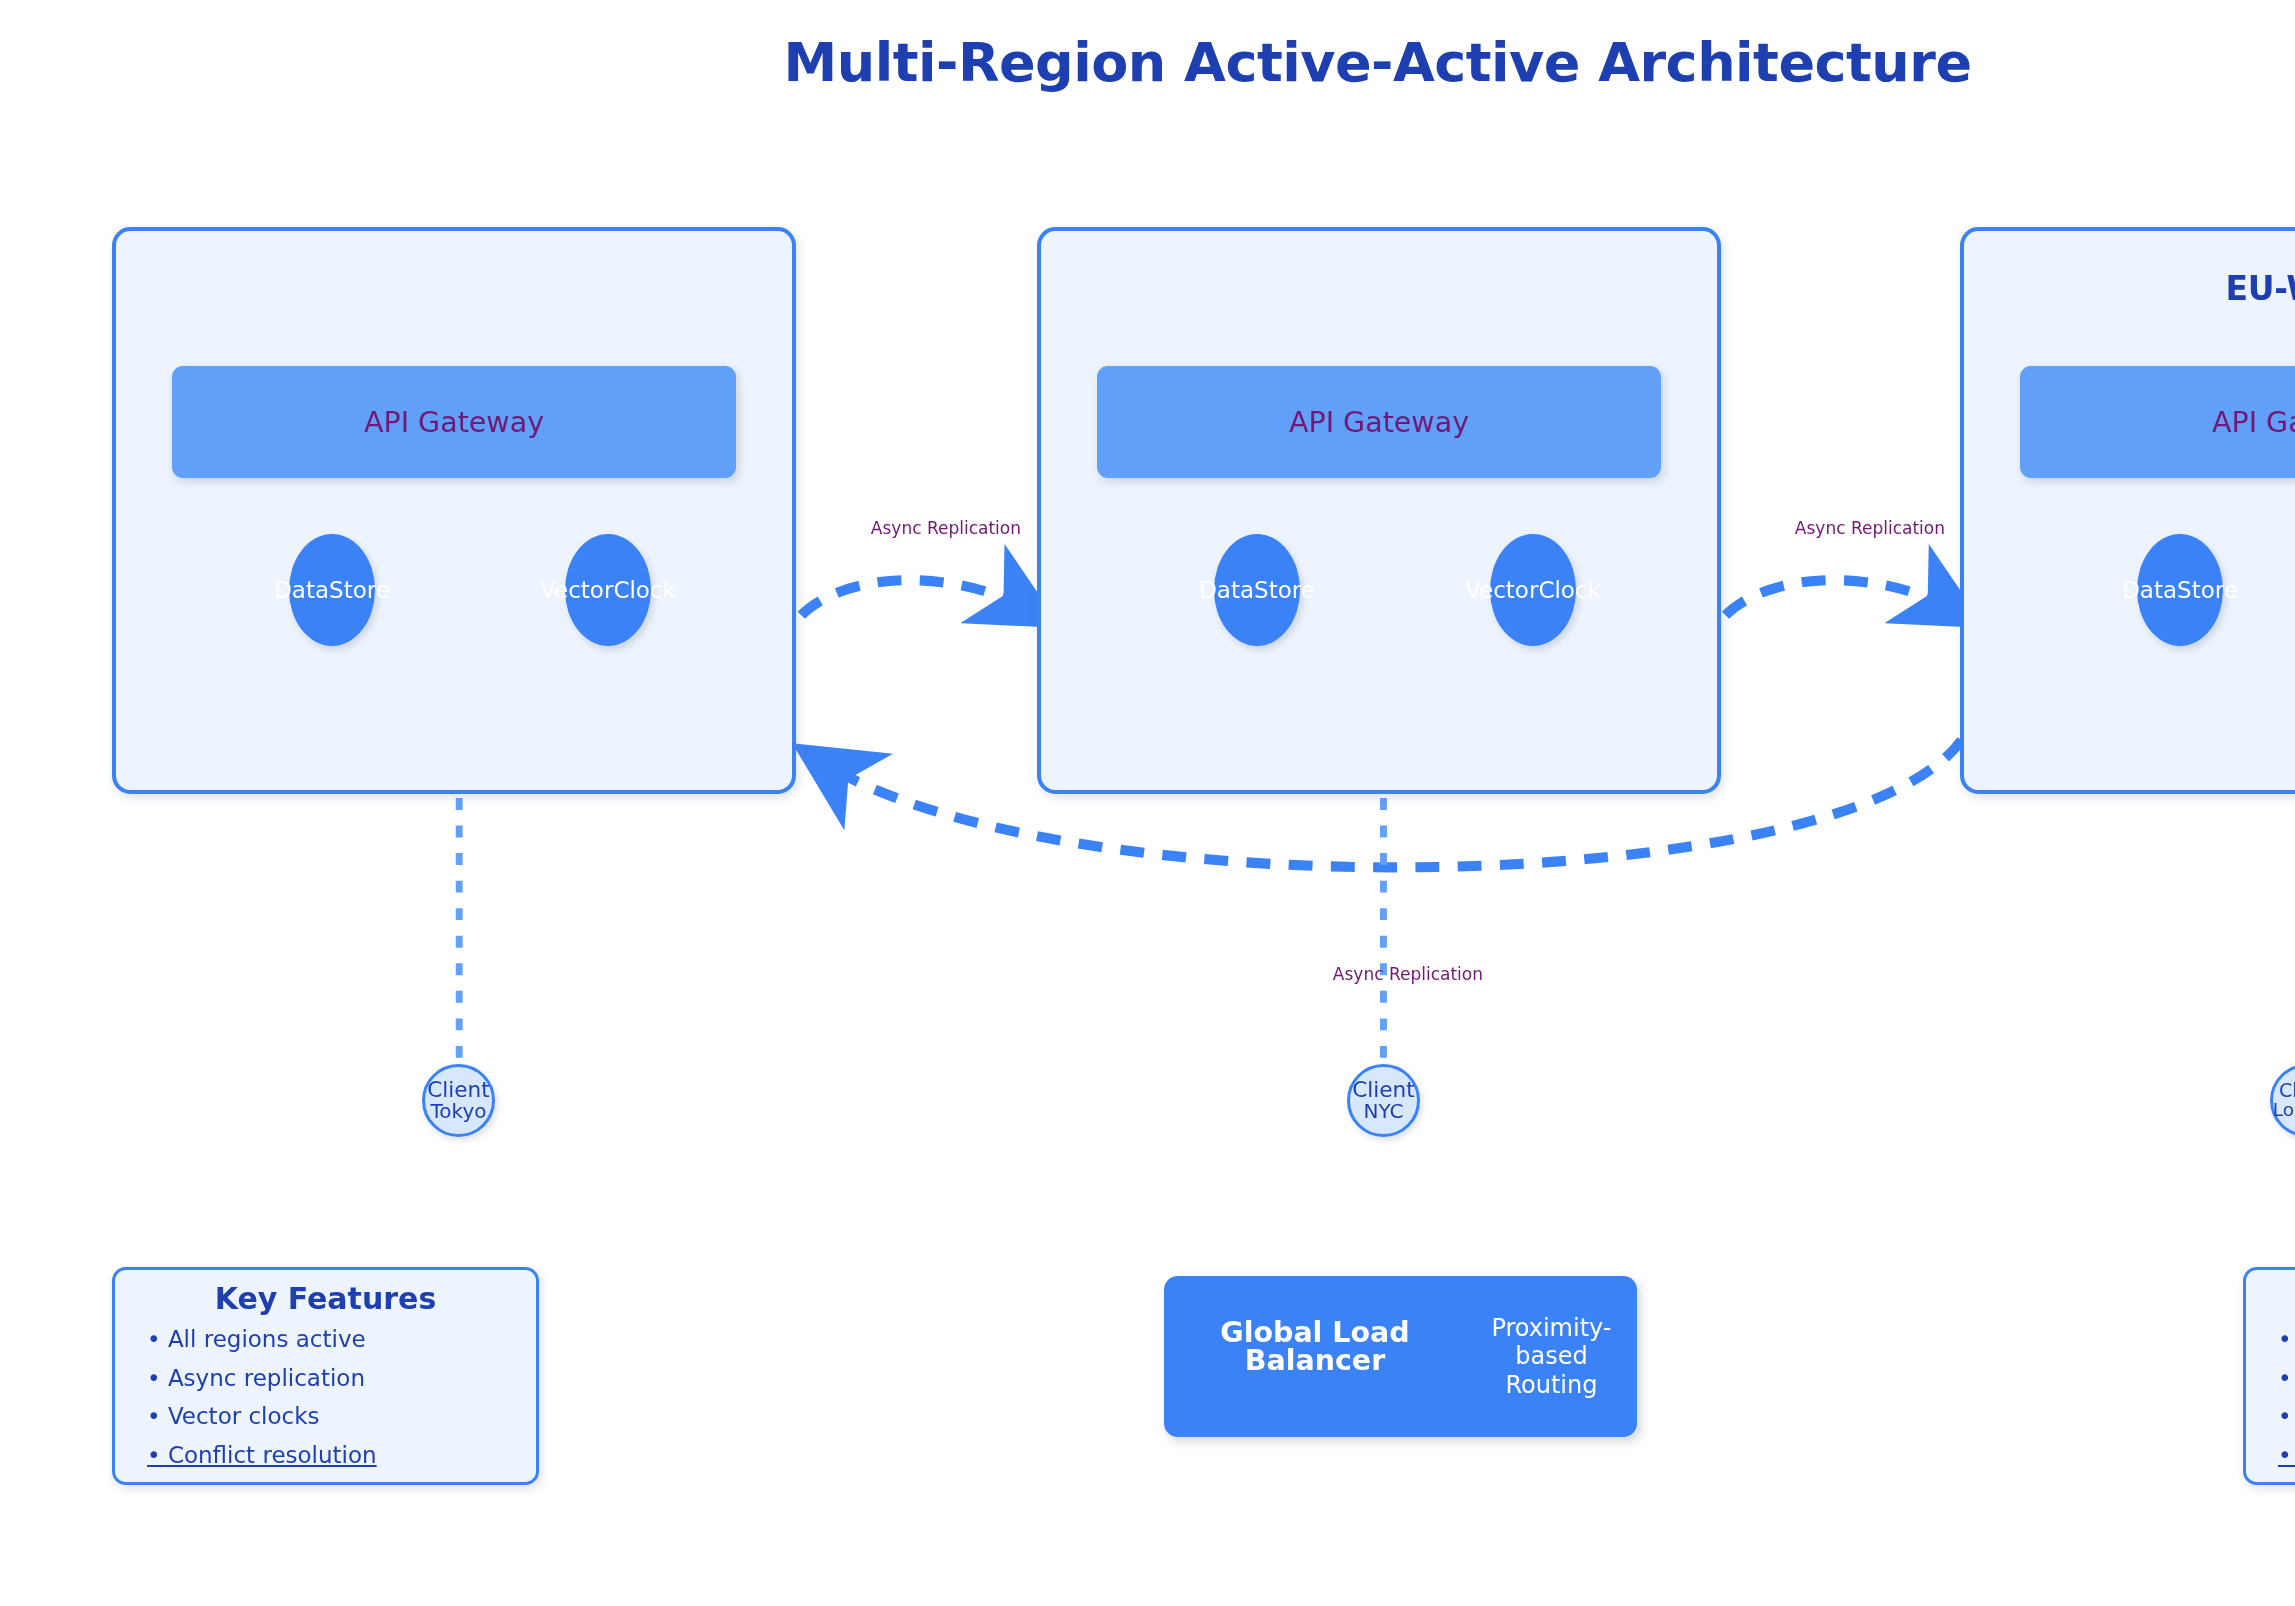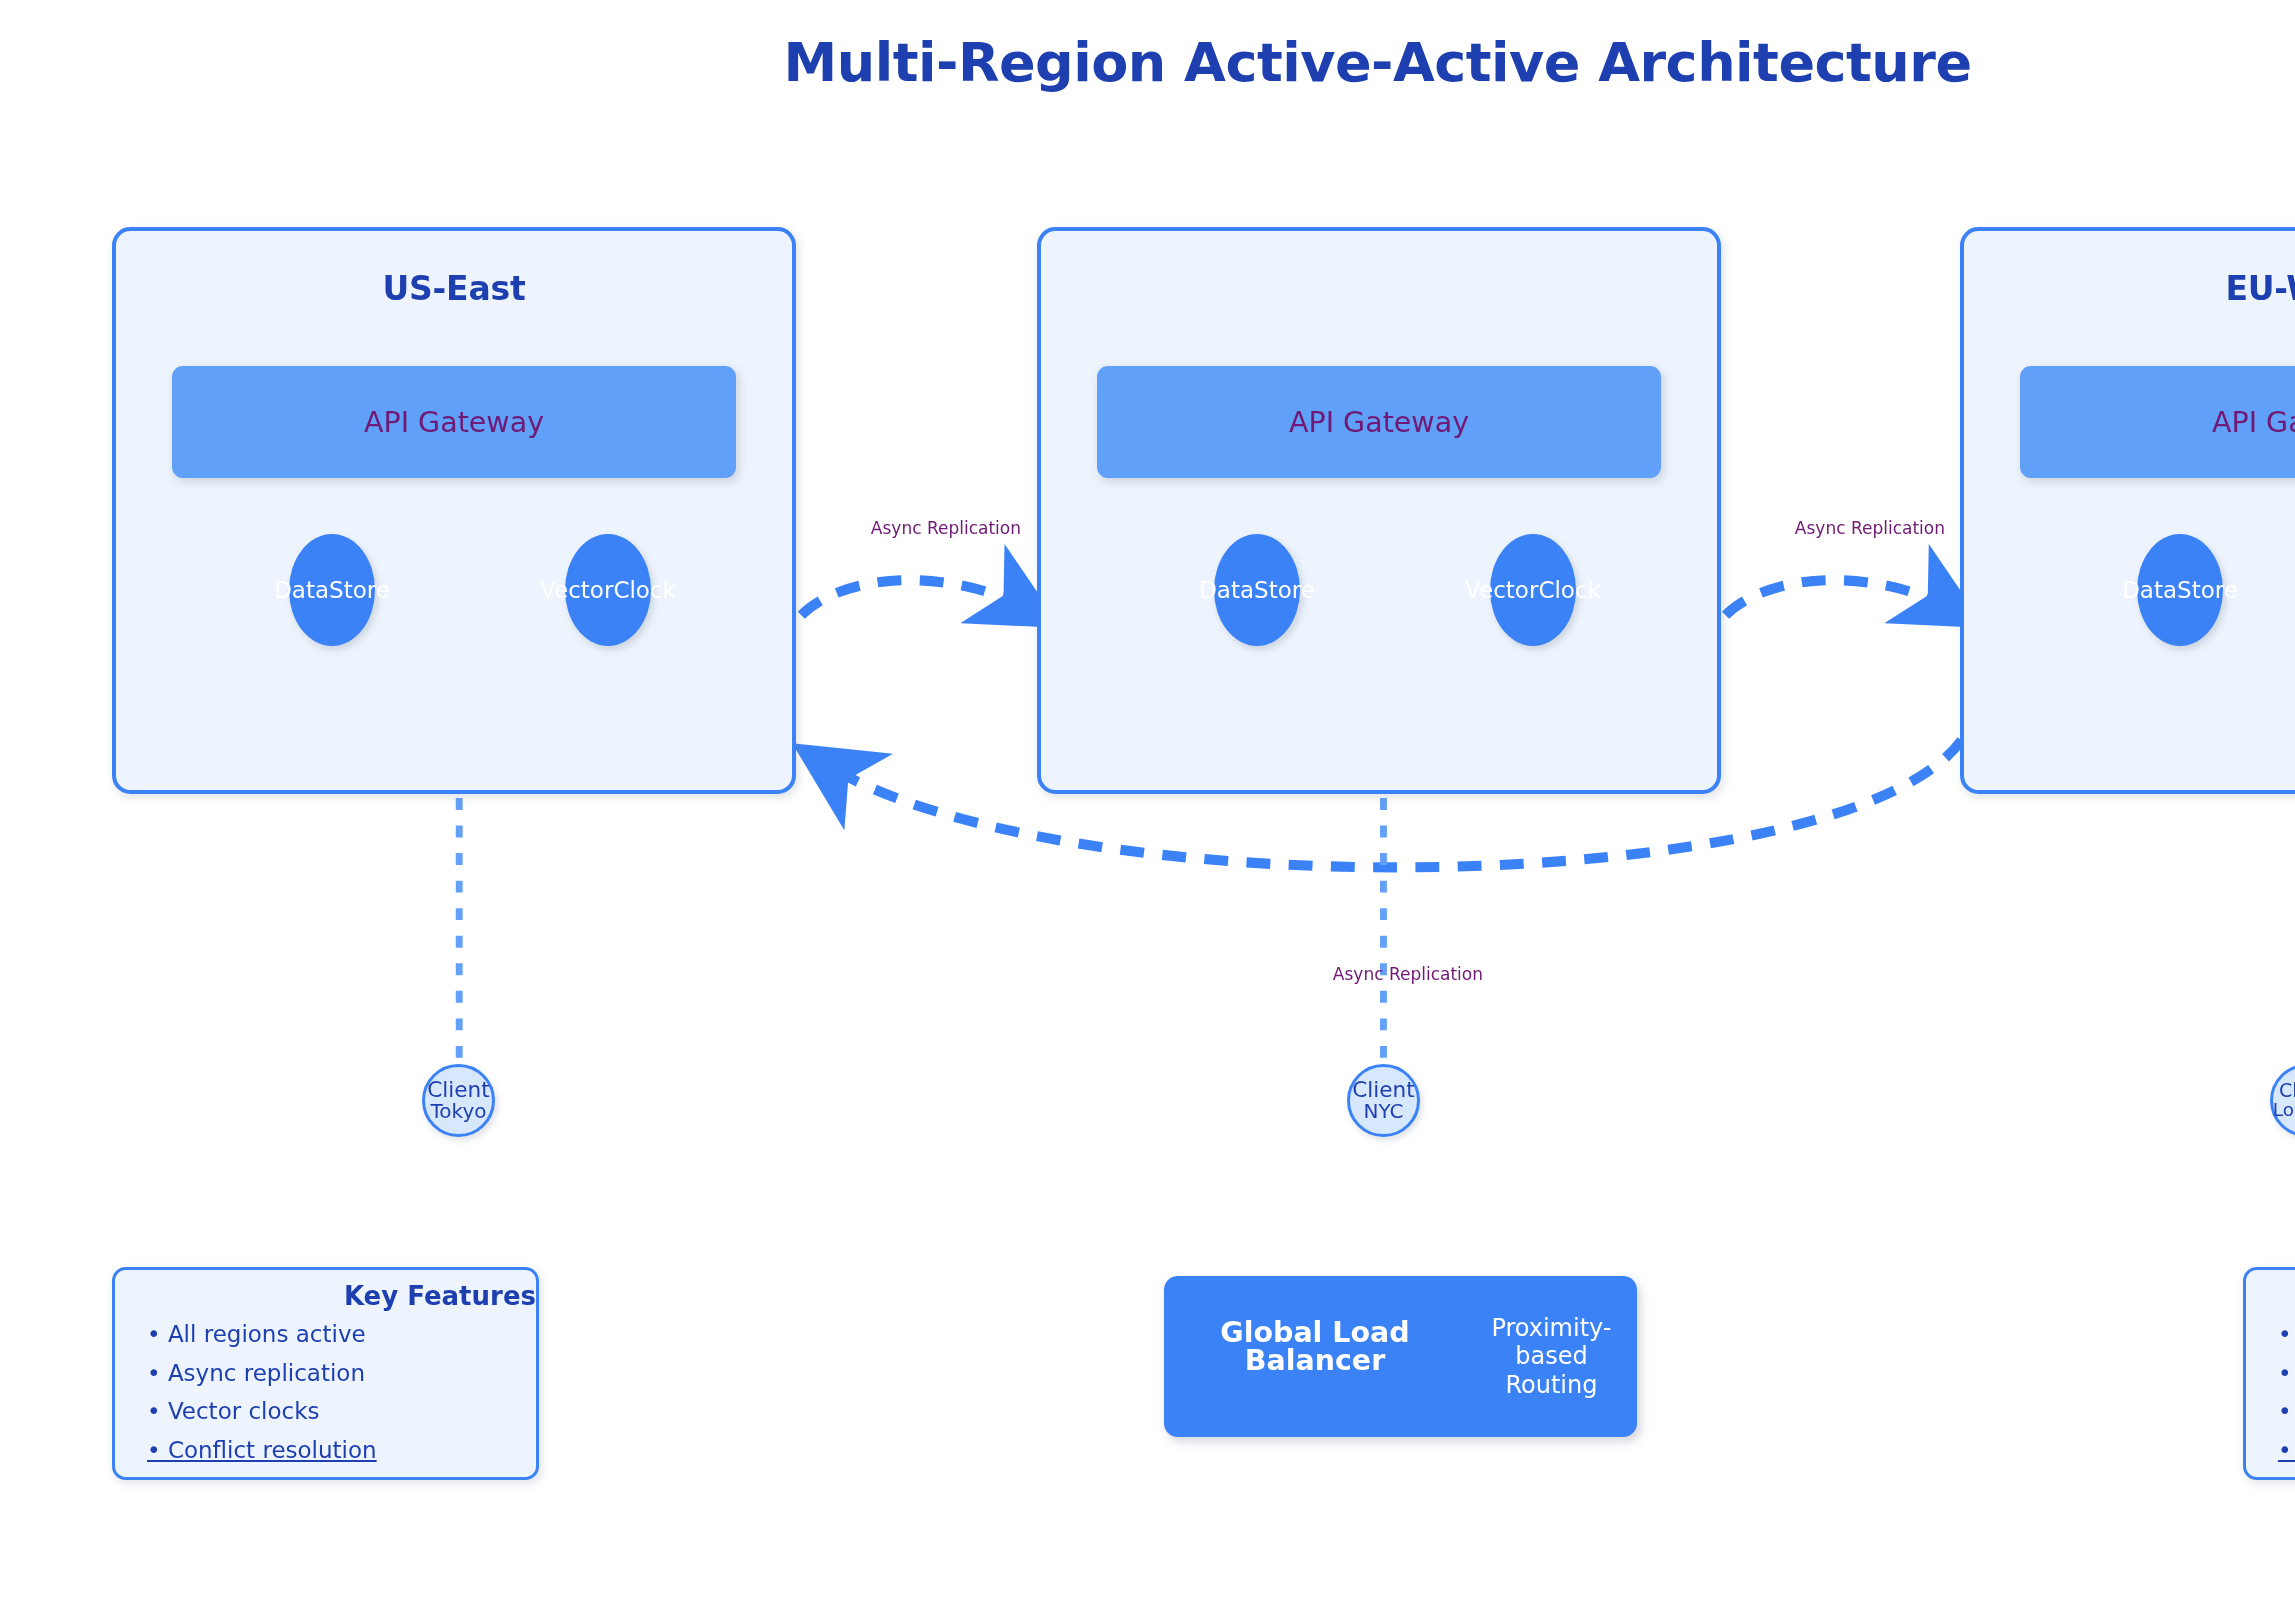--- a/index.html
+++ b/index.html
@@ -153,22 +153,22 @@
     border: 3.7px solid #3b82f6;
     border-radius: 13.8px;
     box-shadow: 2.8px 3.7px 8.3px rgba(120,130,150,0.22);
     box-sizing: border-box;
     padding: 11px 0 15.6px 0;
   }
   #info-card-0 { left: 112px; }
   #info-card-1 { left: 2243px; }
 
   .info-title {
-    text-align: right;
-    font-size: 26px;
+    text-align: center;
+    font-size: 30px;
     font-weight: 700;
     color: #1e3fb0;
     margin-bottom: 12px;
   }
   .info-list { margin: 0; padding: 0; list-style: none; }
   .info-list li {
     font-size: 23px;
     color: #1e3fb0;
     line-height: 1.0;
     padding: 0 0 0 32px;
@@ -229,21 +229,20 @@
     <path d="M 3758,1340 C 3853,1245 4088,1235 4258,1330" fill="none" stroke="#3b82f6" stroke-width="22" stroke-dasharray="52 40" stroke-linecap="butt" marker-end="url(#arrowhead-right)"></path>
 
     <path d="M 4272,1612 C 4020,1960 2300,1985 1790,1660" fill="none" stroke="#3b82f6" stroke-width="22" stroke-dasharray="52 40" stroke-linecap="butt" marker-end="url(#arrowhead-left)"></path>
 
     <line x1="1000" y1="1738" x2="1000" y2="2316" stroke="#63a0f7" stroke-width="15" stroke-dasharray="26 34"></line>
     <line x1="3013" y1="1738" x2="3013" y2="2316" stroke="#63a0f7" stroke-width="15" stroke-dasharray="26 34"></line>
     <line x1="5025" y1="1738" x2="5025" y2="2316" stroke="#63a0f7" stroke-width="15" stroke-dasharray="26 34"></line>
   </svg>
 
   <div class="region" id="region-0">
-    <div class="region-title">US-East</div>
     <div class="api-gw">API Gateway</div>
     <div class="node-ellipse data-store">
       <span>Data</span>
       <span>Store</span>
     </div>
     <div class="node-ellipse vector-clock">
       <span>Vector</span>
       <span>Clock</span>
     </div>
   </div>

